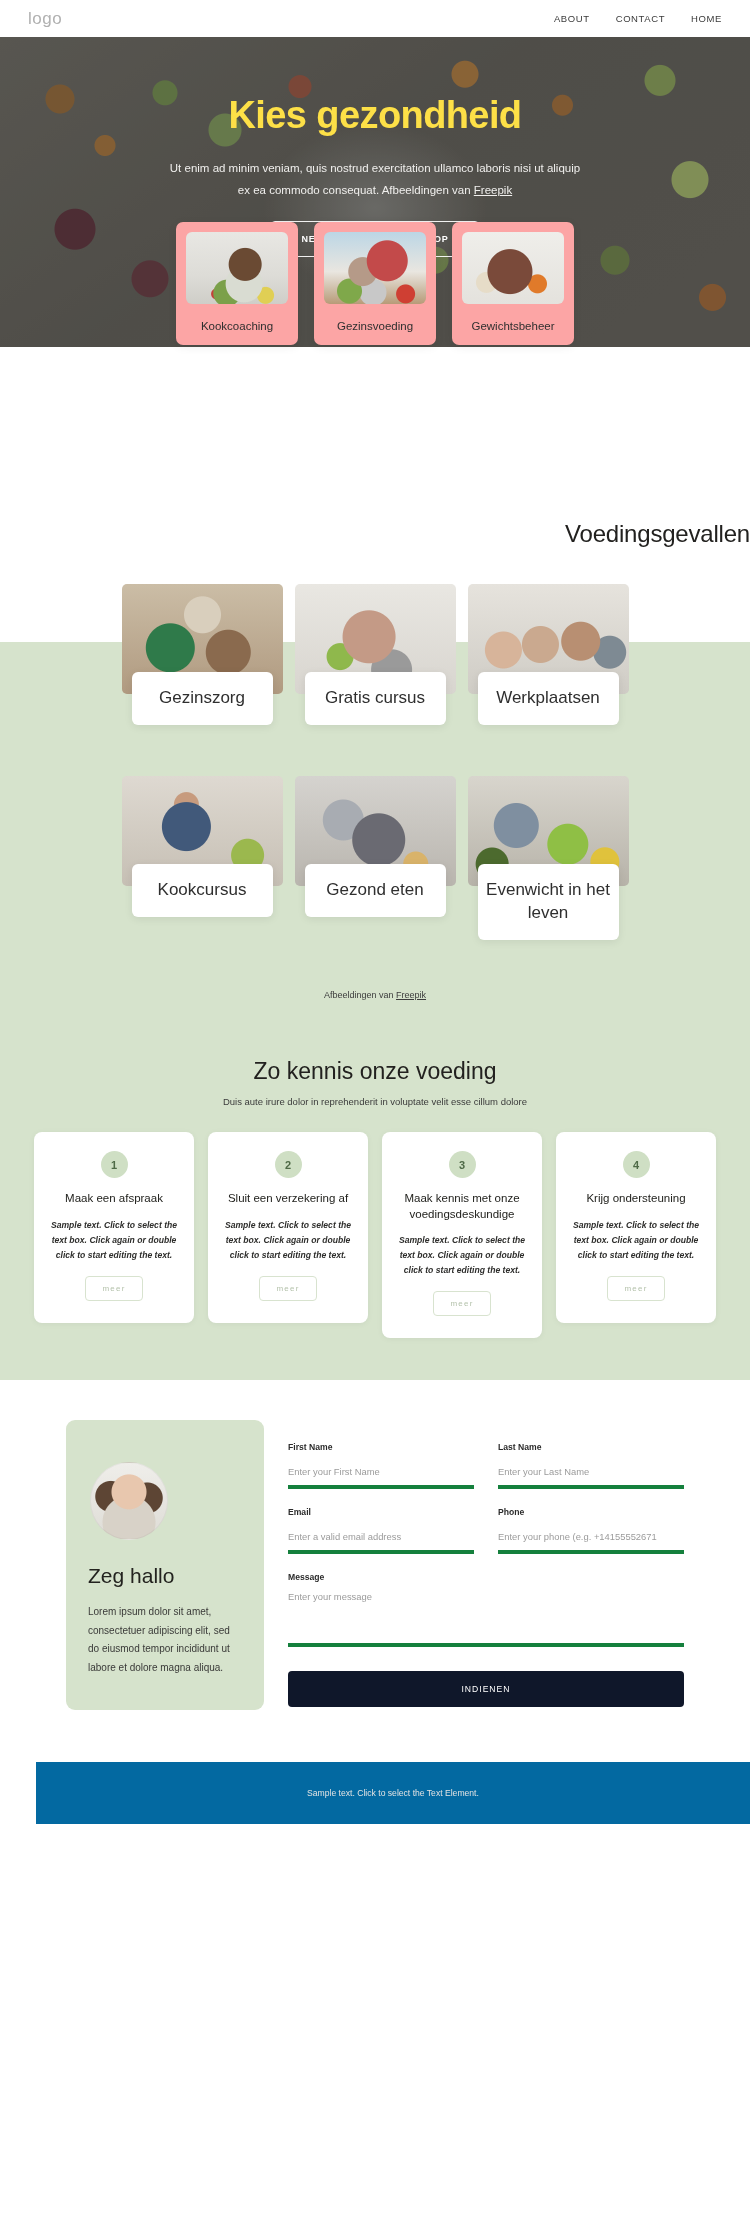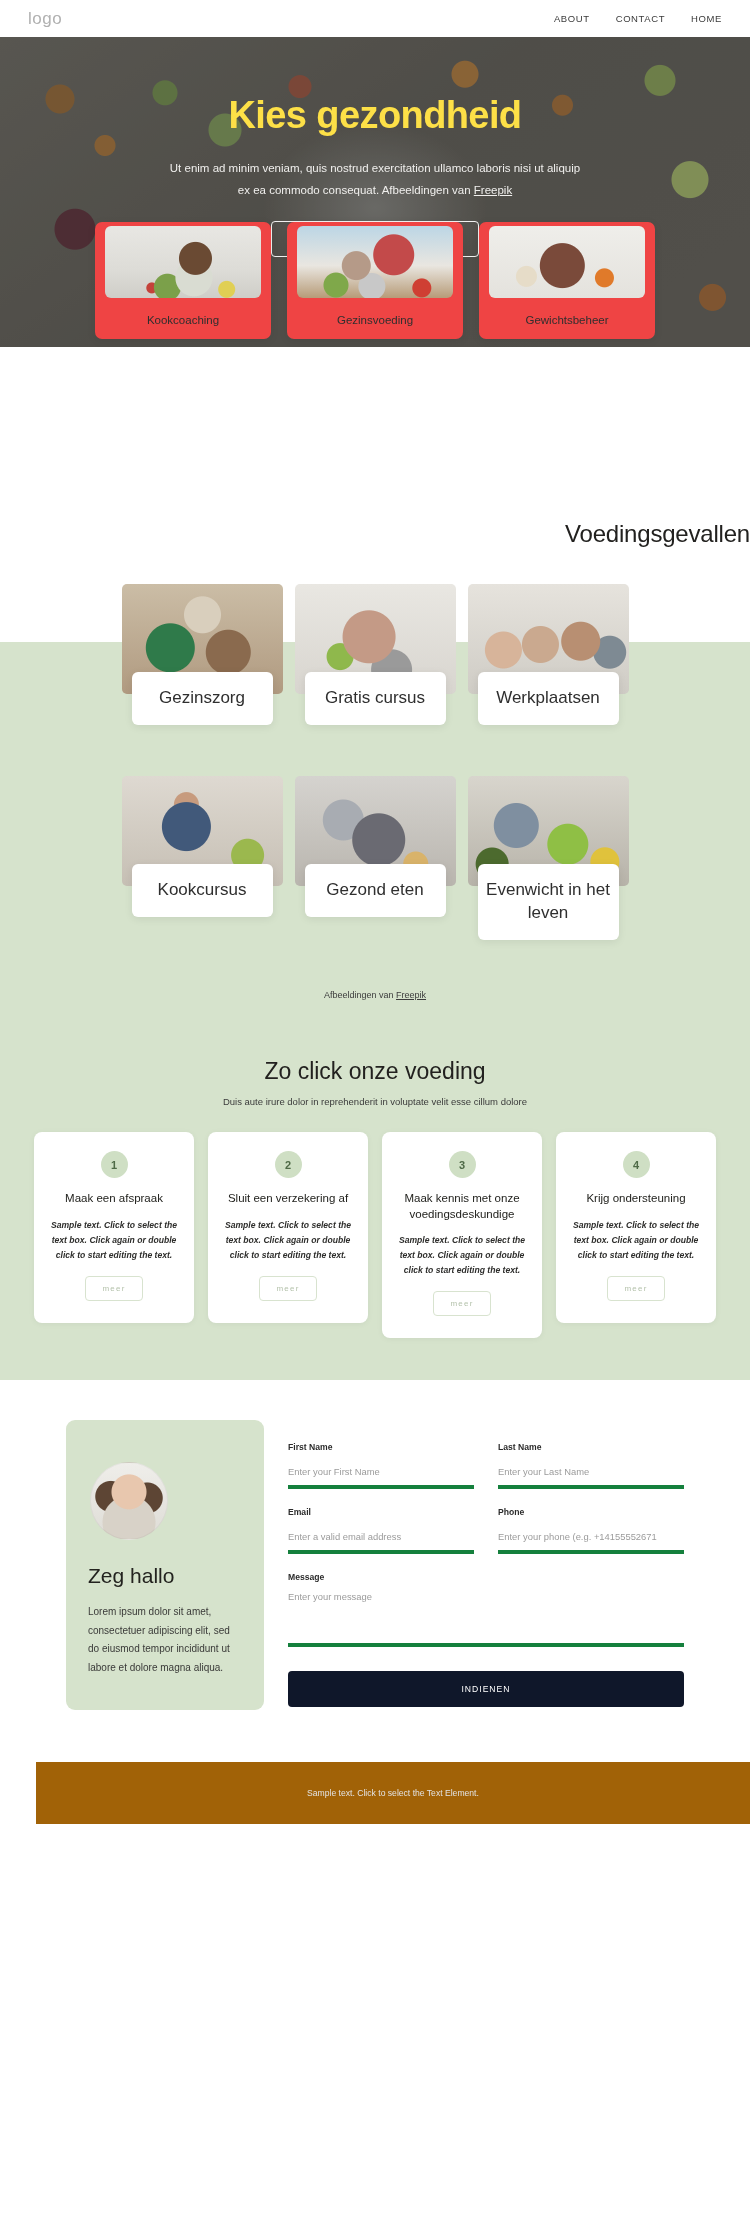--- a/index.html
+++ b/index.html
@@ -109,24 +109,24 @@
   .services-wrap { position: relative; background: #fff; }
   .services-strip {
     position: absolute;
     top: -125px; left: 0; right: 0;
     display: flex;
     justify-content: center;
     gap: 16px;
     z-index: 10;
   }
   .svc-card {
-    width: 176px;
-    background: #ef4444;
+    width: 122px;
+    background: #fca5a5;
     border-radius: 7px;
-    padding: 4px 10px 0 10px;
+    padding: 10px 10px 0 10px;
     box-shadow: 0 2px 10px rgba(0,0,0,.07);
   }
   .svc-img {
     width: 100%; height: 72px;
     border-radius: 6px;
     background-size: cover;
     background-position: center;
   }
   .svc-img.a {
     background:
@@ -410,21 +410,21 @@
     border-radius: 4px;
     font-size: 8.6px;
     letter-spacing: 1px;
     padding: 13px 17px;
     cursor: pointer;
     font-family: inherit;
   }
 
   
   .footer {
-    background: #a16207;
+    background: #0369a1;
     text-align: center;
     padding: 26px 16px;
     margin-left: 36px;
   }
   .footer-text { font-size: 8.6px; color: #e3e3e3; }
 </style>
 </head>
 <body>
 
 <div class="page">
@@ -497,21 +497,21 @@
         <div class="case-img ci6"></div>
         <div class="case-cap">Evenwicht in het leven</div>
       </div>
     </div>
     <div class="cases-credit">
       <span>Afbeeldingen van </span><a href="#">Freepik</a>
     </div>
   </div>
 
   <div class="steps">
-    <h2 class="steps-title">Zo click onze voeding</h2>
+    <h2 class="steps-title">Zo kennis onze voeding</h2>
     <div class="steps-sub">Duis aute irure dolor in reprehenderit in voluptate velit esse cillum dolore</div>
     <div class="steps-grid">
 
       <div class="step-card">
         <div class="step-badge">1</div>
         <div class="step-name">Maak een afspraak</div>
         <div class="step-text">Sample text. Click to select the text box. Click again or double click to start editing the text.</div>
         <button class="step-btn">meer</button>
       </div>
 

